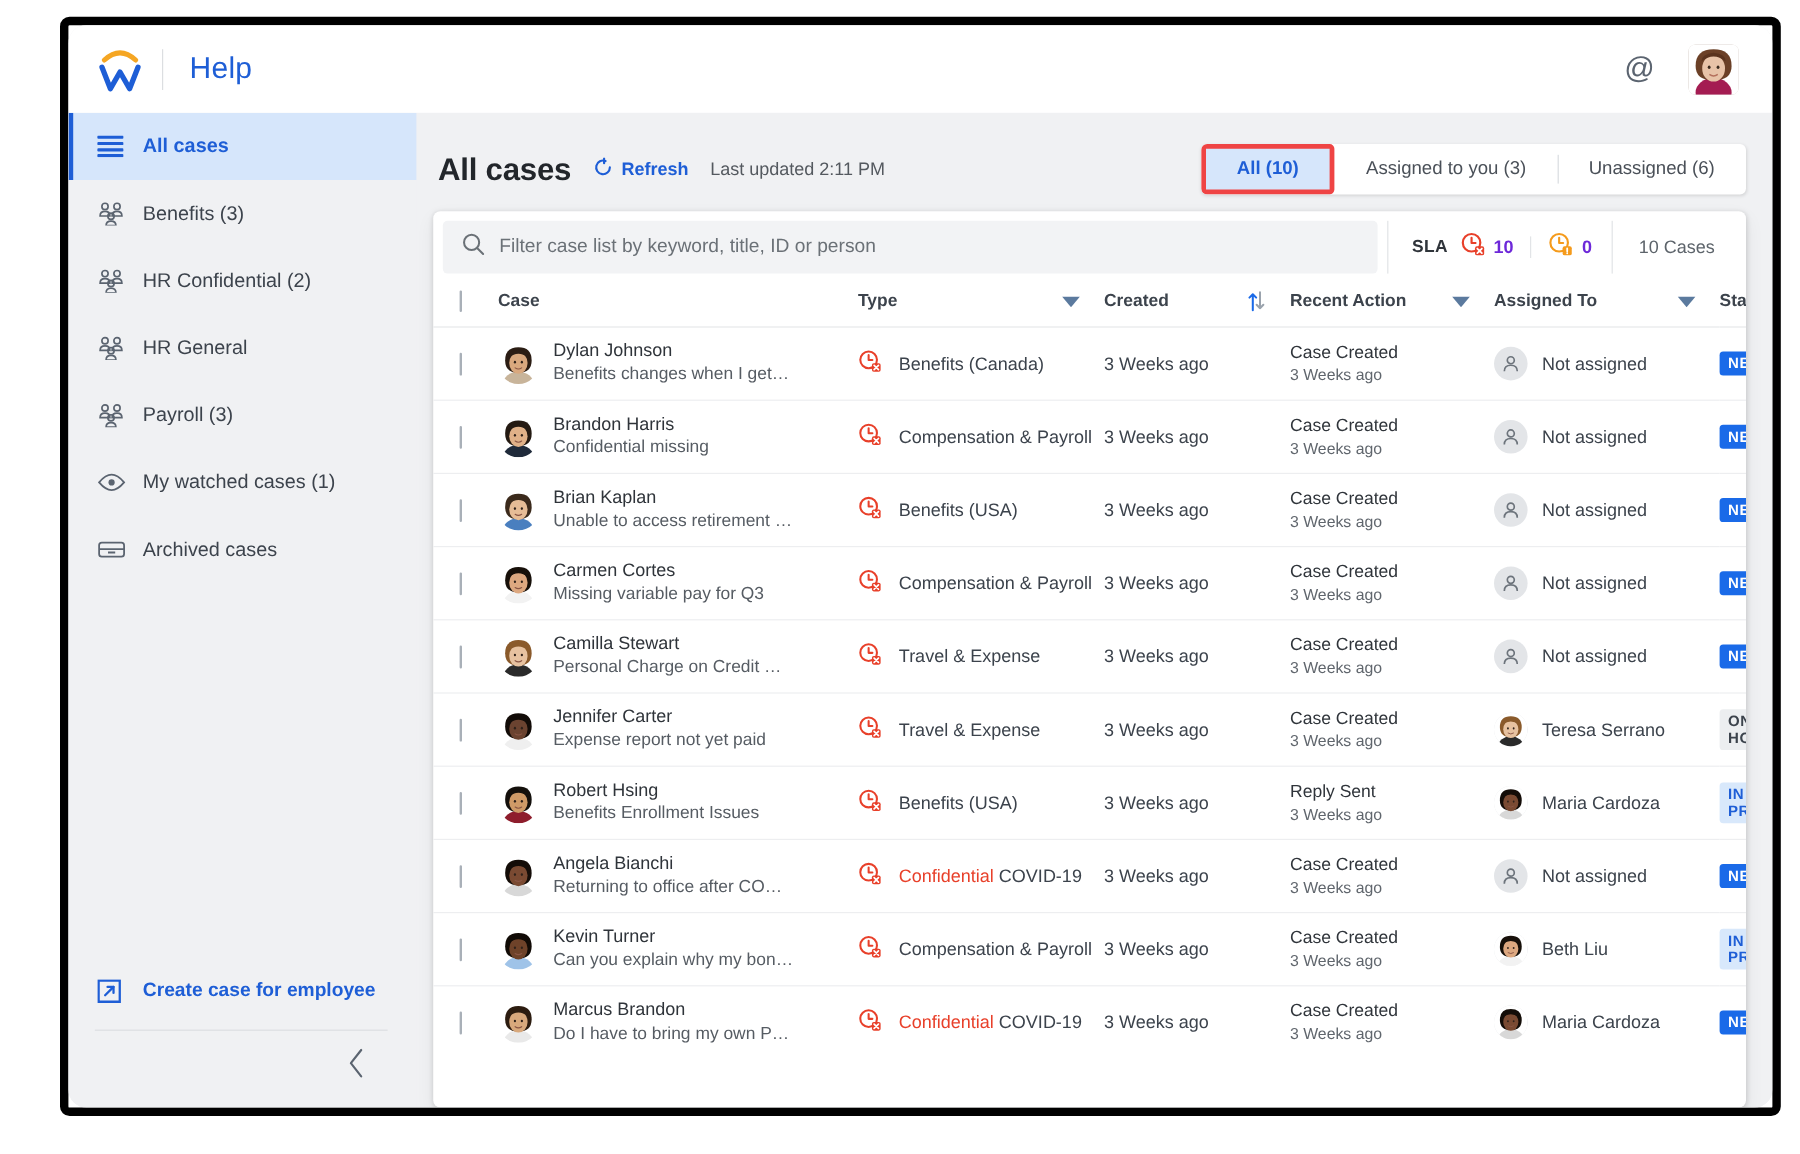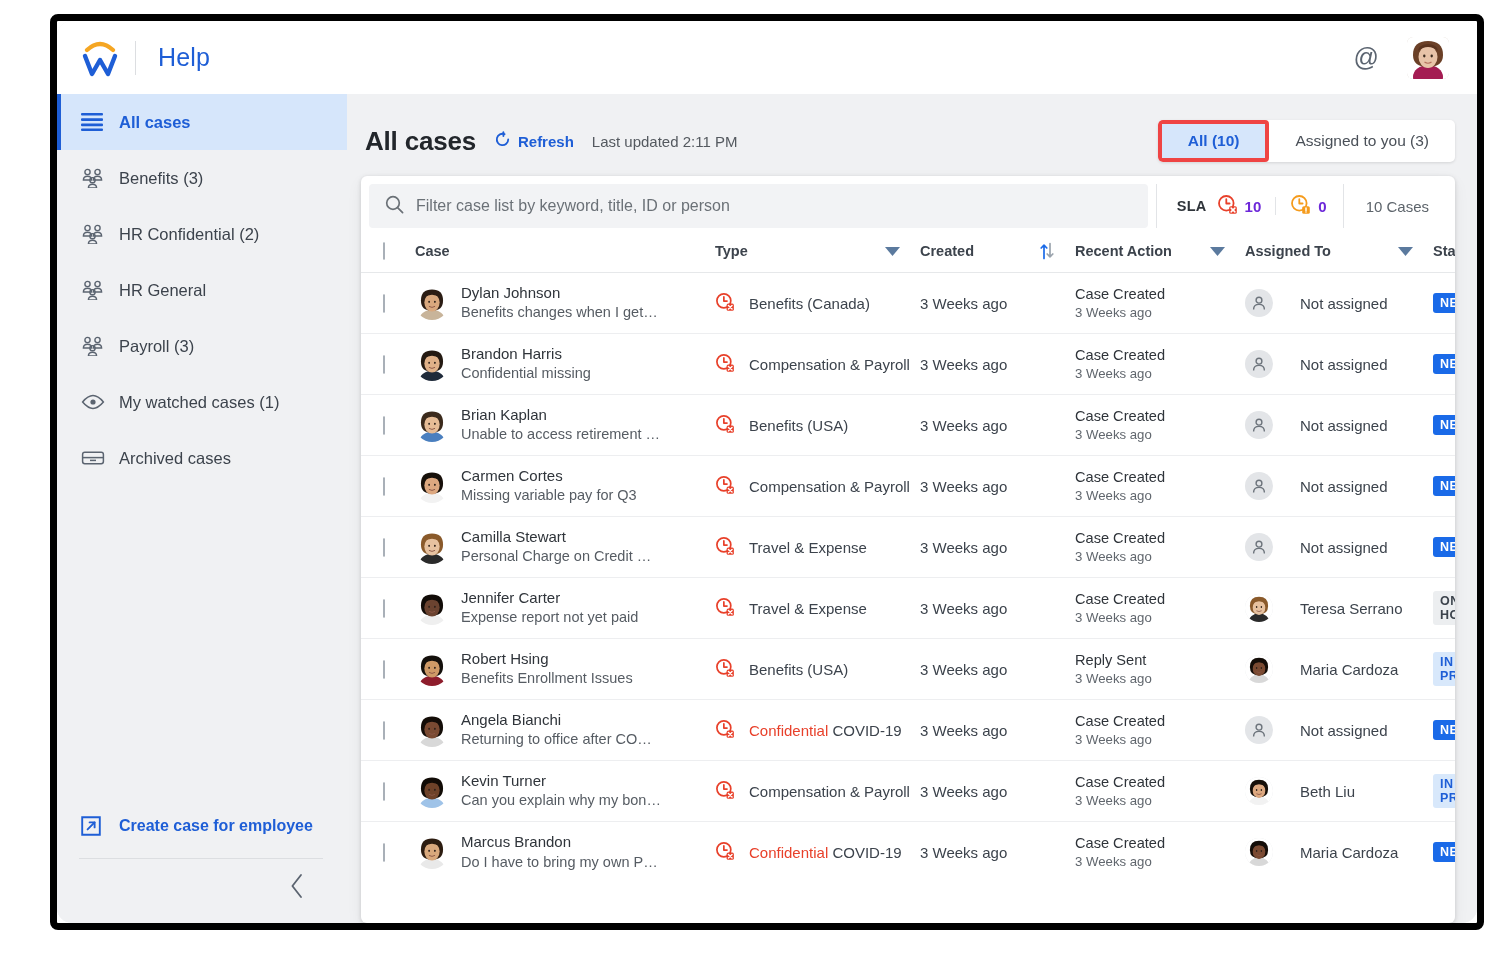--- a/index.html
+++ b/index.html
@@ -203,21 +203,21 @@
   }
   .case-cell { display: flex; align-items: center; gap: 12px; }
   .av { width: 34px; height: 34px; border-radius: 50%; overflow: hidden; flex: 0 0 34px; }
   .case-text { min-width: 0; }
   .case-name { font-size: 15px; color: #2f343a; line-height: 1.35; white-space: nowrap; }
   .case-sub { font-size: 14.5px; color: #565c63; line-height: 1.35; white-space: nowrap; overflow: hidden; text-overflow: ellipsis; max-width: 200px;}
   .type-cell { display: flex; align-items: center; gap: 14px; }
   .conf { color: #e8402a; }
   .recent-main { font-size: 14.6px; color: #2f343a; line-height: 1.3; }
   .recent-sub { font-size: 13.2px; color: #60666d; line-height: 1.35; }
-  .assigned-cell { display: flex; align-items: center; gap: 27px; }
+  .assigned-cell { display: flex; align-items: center; gap: 12px; }
   .av-sm { width: 28px; height: 28px; border-radius: 50%; overflow: hidden; flex: 0 0 28px; background:#e3e5e8; display:flex;align-items:center;justify-content:center;}
   .badge {
     display: inline-block; font-size: 12.5px; font-weight: 700;
     letter-spacing: .5px; padding: 3px 7px; border-radius: 3px;
   }
   .badge.new { background: #1a6ae8; color: #ffffff; }
   .badge.inprogress { background: #d8e8fb; color: #1e5ed6; }
   .badge.onhold { background: #eceef0; color: #3c434c; }
 </style>
 </head>
@@ -379,20 +379,21 @@
               <path d="M9.4 1.2 L9.4 5.0"></path>
             </svg>
           </span>
           <span>Refresh</span>
         </div>
         <div class="last-updated">Last updated 2:11 PM</div>
 
         <div class="tabs">
           <div class="tab active">All (10)</div>
           <div class="tab">Assigned to you (3)</div>
+          <div class="tab">Unassigned (6)</div>
         </div>
       </div>
 
       <div class="card">
 
         <div class="filter-row">
           <div class="search-box">
             <span>
               <svg width="19" height="19" viewBox="0 0 19 19" fill="none" stroke="#6b7177" stroke-width="1.7">
                 <circle cx="8" cy="8" r="6.3"></circle>

